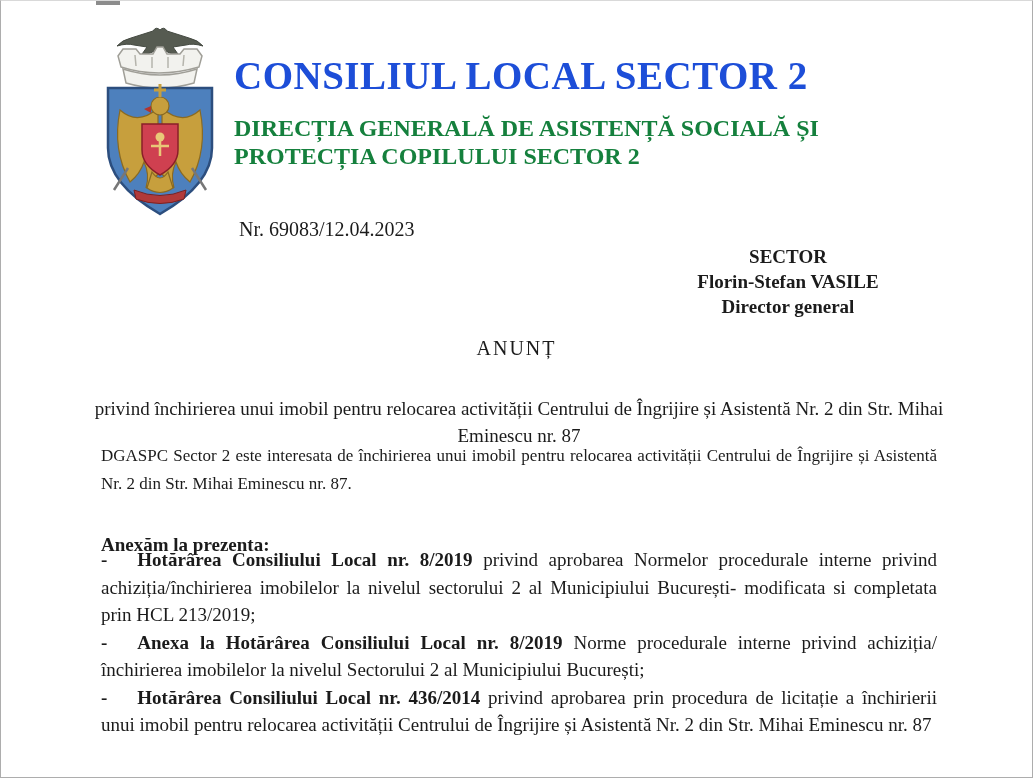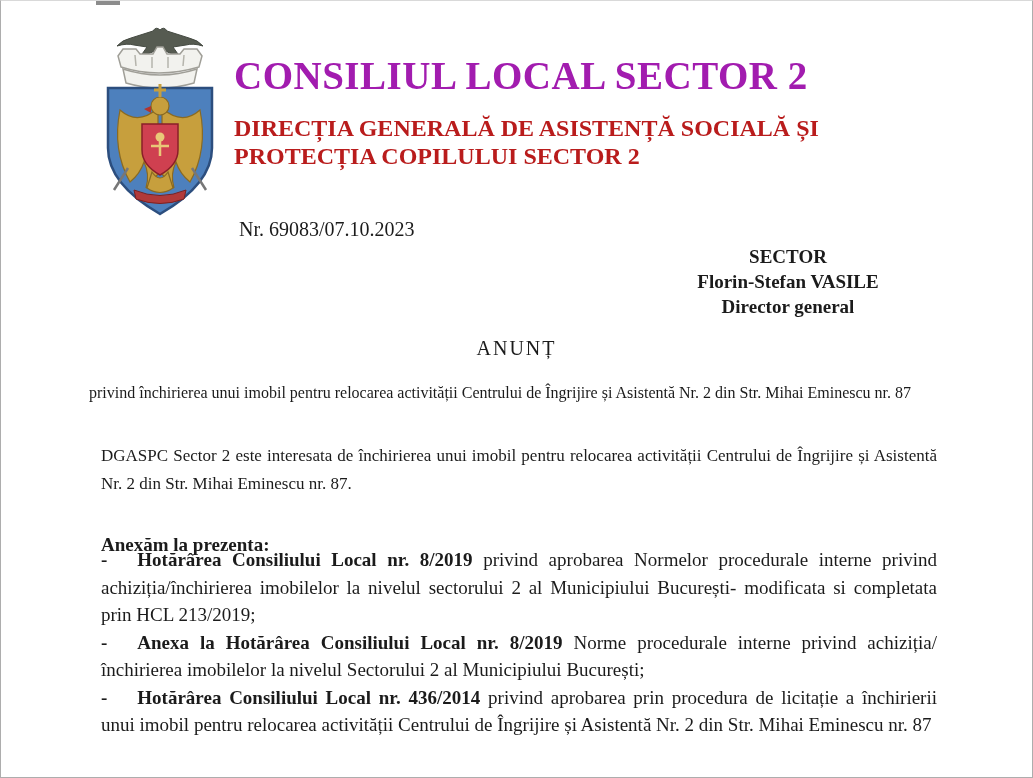--- a/index.html
+++ b/index.html
@@ -34,32 +34,32 @@
     width: 132px;
     height: 200px;
   }
   .org-title {
     position: absolute;
     left: 233px;
     top: 52px;
     font-size: 39px;
     font-weight: bold;
     letter-spacing: 0.5px;
-    color: #a21caf;
+    color: #1d4ed8;
     white-space: nowrap;
   }
   .org-subtitle {
     position: absolute;
     left: 233px;
     top: 113px;
     width: 600px;
     font-size: 24px;
     font-weight: bold;
     line-height: 28px;
-    color: #b91c1c;
+    color: #15803d;
   }
   .doc-number {
     position: absolute;
     left: 238px;
     top: 217px;
     font-size: 20px;
   }
   .approval-block {
     position: absolute;
     left: 637px;
@@ -76,24 +76,24 @@
     top: 336px;
     width: 100%;
     text-align: center;
     font-size: 20px;
     letter-spacing: 2px;
     font-family: Liberation Serif, serif;
   }
   .announcement-subtitle {
     position: absolute;
     left: 88px;
-    top: 378px;
+    top: 394px;
     width: 860px;
-    text-align: left;
-    font-size: 16px;
+    text-align: center;
+    font-size: 19px;
     line-height: 27px;
   }
   .intro-paragraph {
     position: absolute;
     left: 100px;
     top: 441px;
     width: 836px;
     text-align: justify;
     font-size: 17px;
     line-height: 28px;
@@ -162,21 +162,21 @@
 
     <path d="M40 168 q26 11 52 0 l-2 9 q-24 9 -48 0 z" fill="#b23a3a" stroke="#7d2020" stroke-width="1"></path>
   </svg>
 
   <div class="org-title">CONSILIUL LOCAL SECTOR 2</div>
   <div class="org-subtitle">
     <div>DIRECȚIA GENERALĂ DE ASISTENȚĂ SOCIALĂ ȘI</div>
     <div>PROTECȚIA COPILULUI SECTOR 2</div>
   </div>
 
-  <div class="doc-number">Nr. 69083/07.10.2023</div>
+  <div class="doc-number">Nr. 69083/12.04.2023</div>
 
   <div class="approval-block">
     <div>SECTOR</div>
     <div>Florin-Stefan VASILE</div>
     <div>Director general</div>
   </div>
 
   <div class="announcement-title">ANUNȚ</div>
   <div class="announcement-subtitle">privind închirierea unui imobil pentru relocarea activității Centrului de Îngrijire și Asistentă Nr. 2 din Str. Mihai Eminescu nr. 87</div>
 

